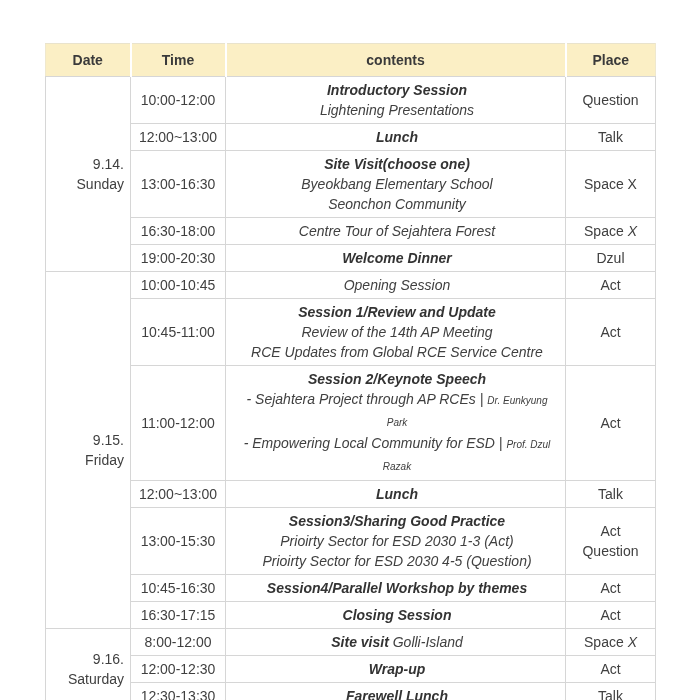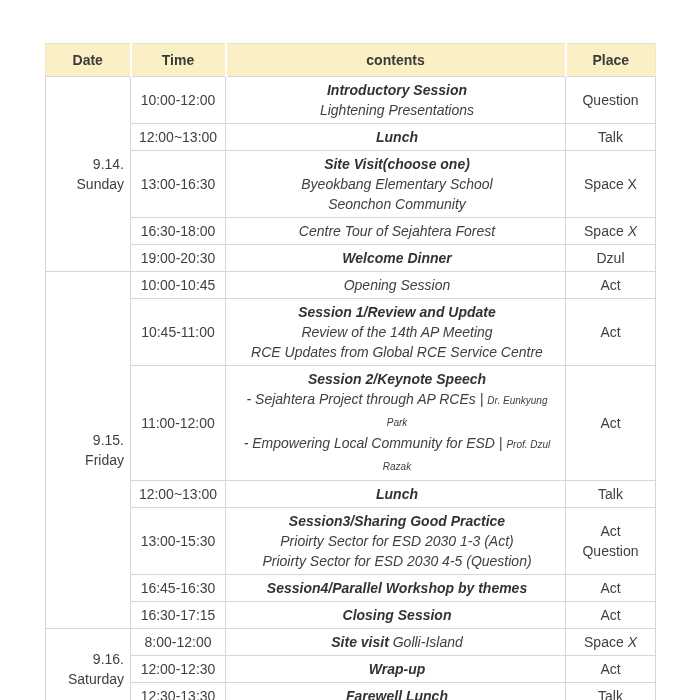--- a/index.html
+++ b/index.html
@@ -166,21 +166,21 @@
         <div class="line"><span class="b">Session3/Sharing Good Practice</span></div>
         <div class="line"><span class="r">Prioirty Sector for ESD 2030 1-3 (Act)</span></div>
         <div class="line"><span class="r">Prioirty Sector for ESD 2030 4-5 (Question)</span></div>
       </td>
       <td class="place-cell">
         <div class="line"><span class="r">Act</span></div>
         <div class="line"><span class="r">Question</span></div>
       </td>
     </tr>
     <tr>
-      <td class="time-cell">16:45-16:30</td>
+      <td class="time-cell">10:45-16:30</td>
       <td class="content-cell">
         <div class="line"><span class="b">Session4/Parallel Workshop by themes</span></div>
       </td>
       <td class="place-cell">
         <div class="line"><span class="r">Act</span></div>
       </td>
     </tr>
     <tr>
       <td class="time-cell">16:30-17:15</td>
       <td class="content-cell">

